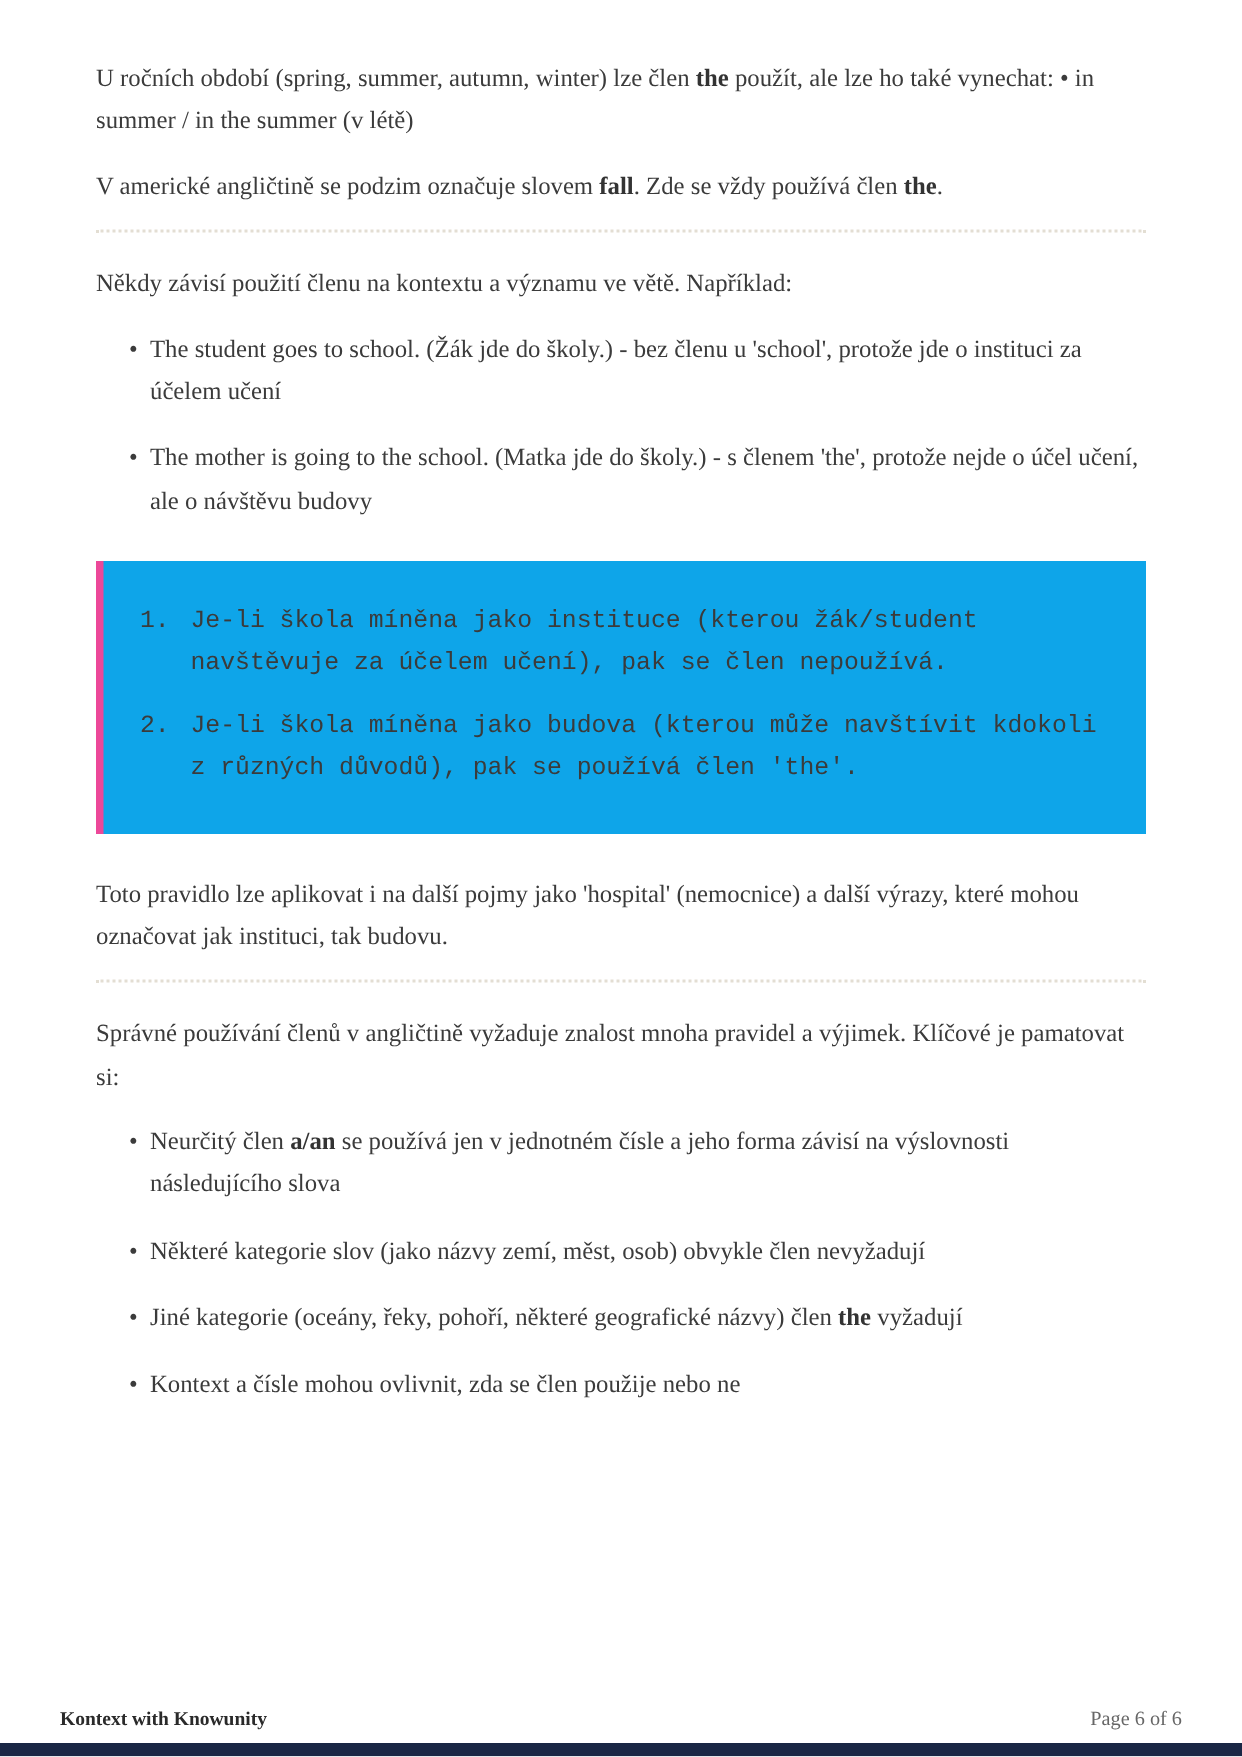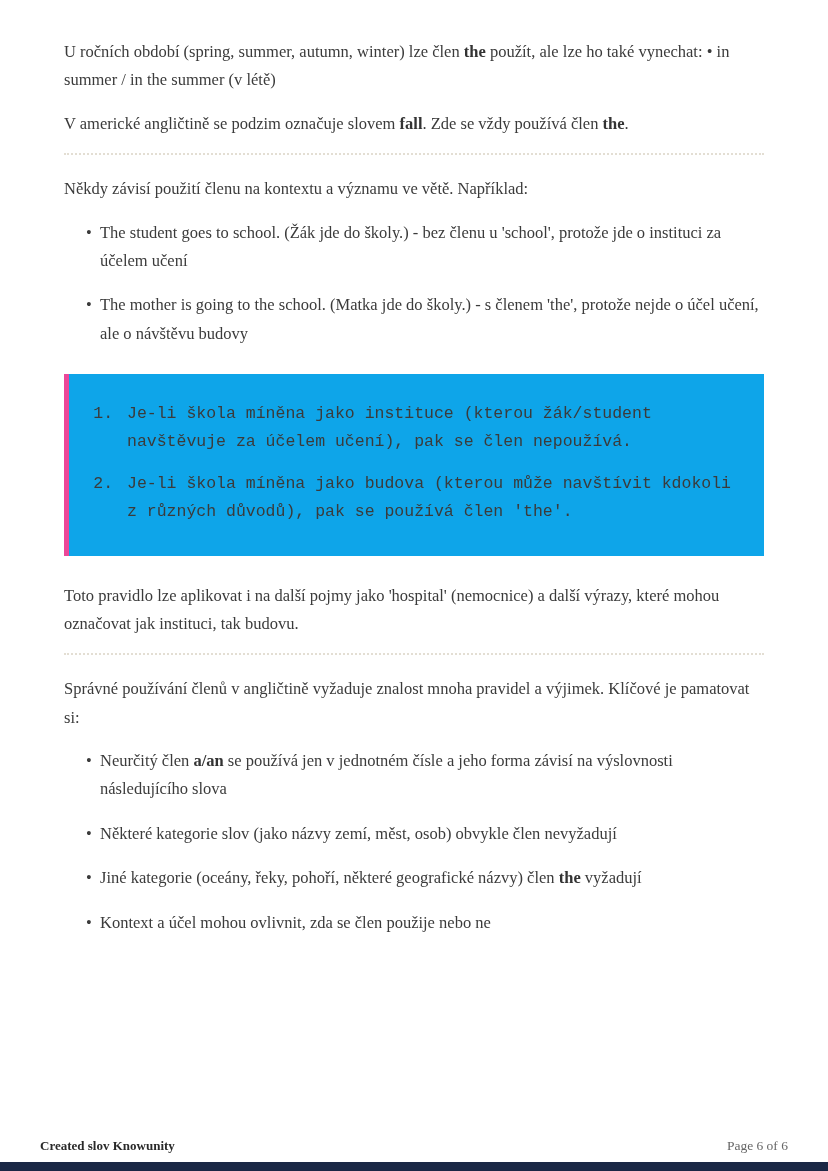--- a/index.html
+++ b/index.html
@@ -128,24 +128,24 @@
     <p class="body-text">Toto pravidlo lze aplikovat i na další pojmy jako 'hospital' (nemocnice) a další výrazy, které mohou označovat jak instituci, tak budovu.</p>
 
     <hr class="dotted-divider">
 
     <p class="body-text">Správné používání členů v angličtině vyžaduje znalost mnoha pravidel a výjimek. Klíčové je pamatovat si:</p>
 
     <ul class="bullet-list">
       <li><span>Neurčitý člen </span><b>a/an</b><span> se používá jen v jednotném čísle a jeho forma závisí na výslovnosti následujícího slova</span></li>
       <li><span>Některé kategorie slov (jako názvy zemí, měst, osob) obvykle člen nevyžadují</span></li>
       <li><span>Jiné kategorie (oceány, řeky, pohoří, některé geografické názvy) člen </span><b>the</b><span> vyžadují</span></li>
-      <li><span>Kontext a účel mohou ovlivnit, zda se člen použije nebo ne</span></li>
+      <li><span>Kontext a čísle mohou ovlivnit, zda se člen použije nebo ne</span></li>
     </ul>
 
   </div>
 
   <div class="footer">
-    <span class="footer-left">Created slov Knowunity</span>
+    <span class="footer-left">Kontext with Knowunity</span>
     <span class="footer-right">Page 6 of 6</span>
   </div>
 
   <div class="bottom-bar"></div>
 </div>
 
 </body></html>

